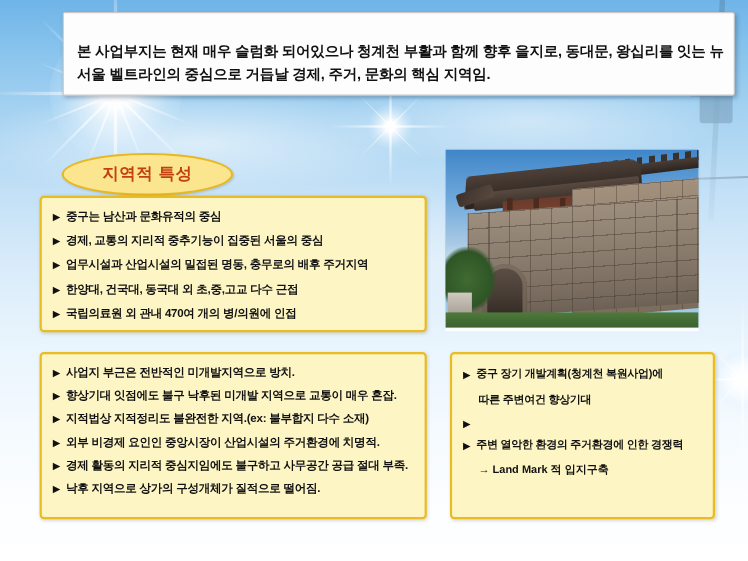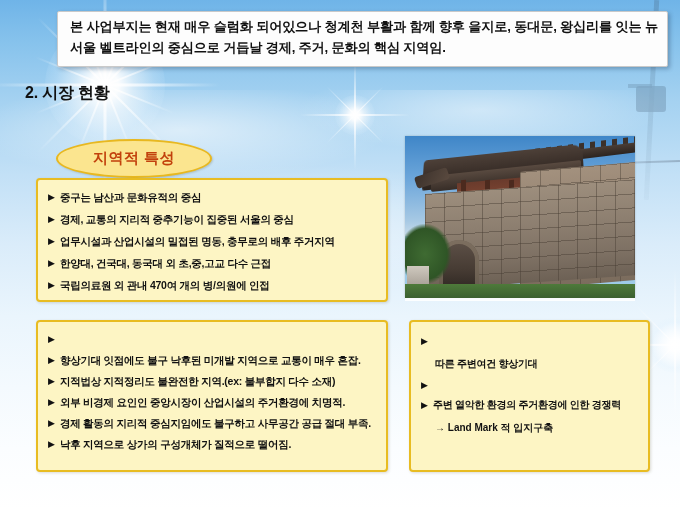--- a/index.html
+++ b/index.html
@@ -92,21 +92,21 @@
   #lamppost .head { position: absolute; right: 14px; top: 86px; width: 30px; height: 26px; background: rgba(55,78,100,.75); border-radius: 3px; }
   #lamppost .arm  { position: absolute; right: 28px; top: 84px; width: 24px; height: 4px; background: rgba(55,78,100,.6); }
   #wire { position: absolute; right: 0; top: 162px; width: 120px; height: 2px; background: linear-gradient(to left, rgba(120,140,160,.55), rgba(140,165,185,0)); transform: rotate(-2deg); pointer-events: none; }
 
   
   #banner {
     position: absolute;
     left: 57px; top: 11px;
     width: 611px;
     box-sizing: border-box;
-    padding: 4px 10px 8px 12px;
+    padding: 24px 10px 8px 12px;
     background: #fdfdfd;
     border: 1px solid #c9c9c9;
     border-radius: 2px;
     box-shadow: 2px 2px 4px rgba(20,40,70,.30);
   }
   #banner .line {
     font-size: 13.2px;
     font-weight: bold;
     color: #111111;
     line-height: 21px;
@@ -350,21 +350,20 @@
     <div class="arm"></div>
     <div class="head"></div>
   </div>
   <div id="wire"></div>
 
   <div id="banner">
     <div class="line">본 사업부지는 현재 매우 슬럼화 되어있으나 청계천 부활과 함께 향후 을지로, 동대문, 왕십리를 잇는 뉴</div>
     <div class="line">서울 벨트라인의 중심으로 거듭날 경제, 주거, 문화의 핵심 지역임.</div>
   </div>
 
-  <div id="section-title">2. 시장 현황</div>
 
   <div id="ellipse-label">
     <span>지역적 특성</span>
   </div>
 
   <div id="photo">
     <div class="sky"></div>
     <div class="crenel"></div>
     <div class="ridge"></div>
     <div class="roof"></div>
@@ -402,20 +401,21 @@
     </div>
     <div class="bullet-row">
       <span class="mark">▶</span>
       <span class="txt">국립의료원 외 관내 470여 개의 병/의원에 인접</span>
     </div>
   </div>
 
   <div class="ybox" id="box-left">
     <div class="bullet-row">
       <span class="mark">▶</span>
+      <span class="txt">사업지 부근은 전반적인 미개발지역으로 방치.</span>
     </div>
     <div class="bullet-row">
       <span class="mark">▶</span>
       <span class="txt">향상기대 잇점에도 불구 낙후된 미개발 지역으로 교통이 매우 혼잡.</span>
     </div>
     <div class="bullet-row">
       <span class="mark">▶</span>
       <span class="txt">지적법상 지적정리도 불완전한 지역.(ex: 불부합지 다수 소재)</span>
     </div>
     <div class="bullet-row">
@@ -428,20 +428,21 @@
     </div>
     <div class="bullet-row">
       <span class="mark">▶</span>
       <span class="txt">낙후 지역으로 상가의 구성개체가 질적으로 떨어짐.</span>
     </div>
   </div>
 
   <div class="ybox" id="box-right">
     <div class="bullet-row">
       <span class="mark">▶</span>
+      <span class="txt">중구 장기 개발계획(청계천 복원사업)에</span>
     </div>
     <div class="cont-row">
       <span class="txt">따른 주변여건 향상기대</span>
     </div>
     <div class="bullet-row">
       <span class="mark">▶</span>
     </div>
     <div class="bullet-row">
       <span class="mark">▶</span>
       <span class="txt">주변 열악한 환경의 주거환경에 인한 경쟁력</span>

